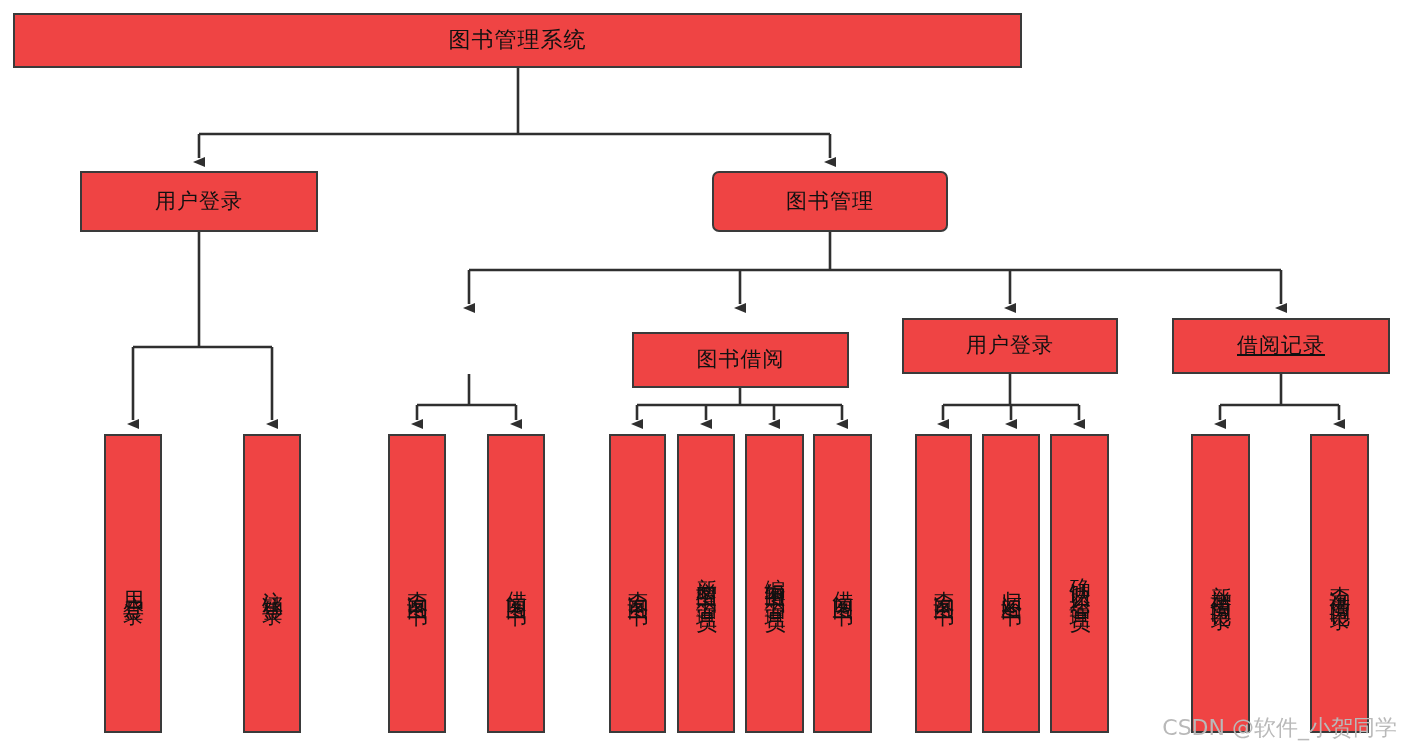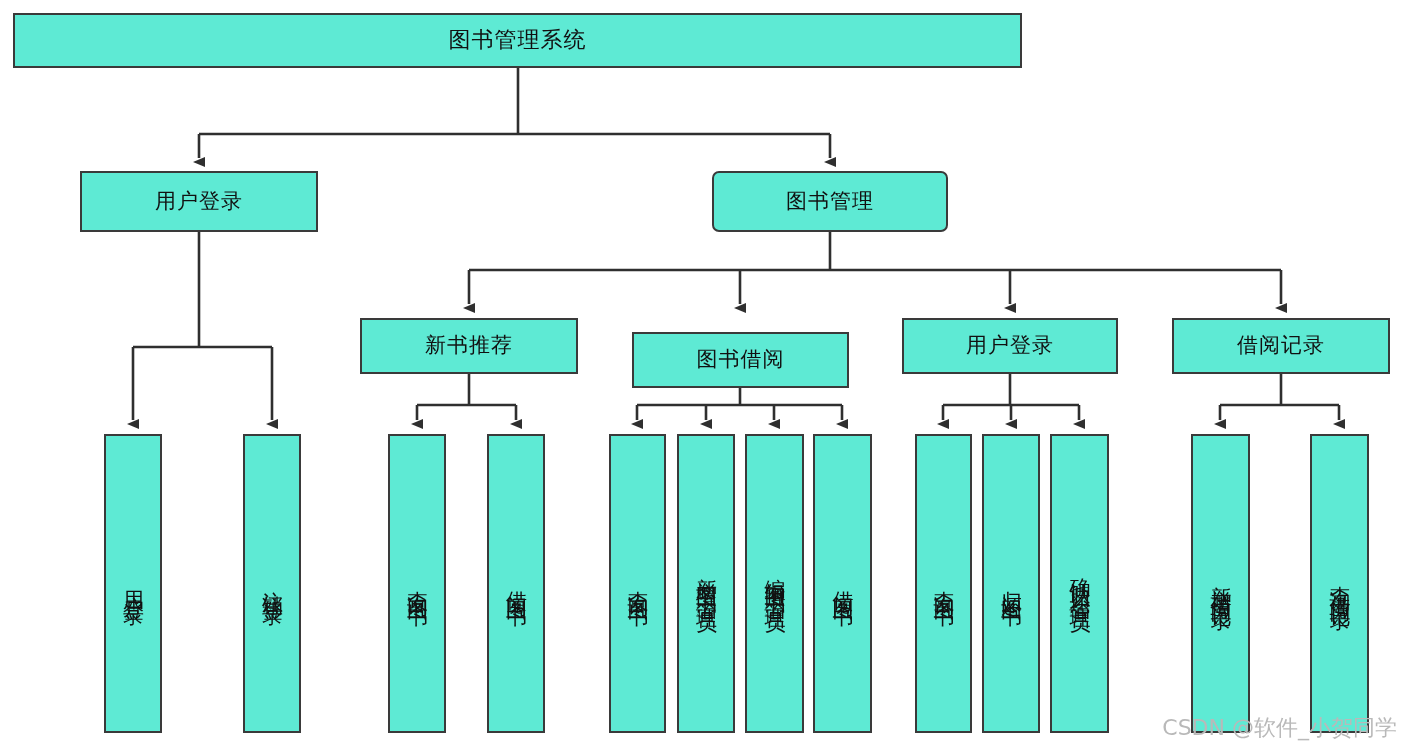--- a/index.html
+++ b/index.html
@@ -21,21 +21,21 @@
     position: absolute;
     left: 0;
     top: 0;
     width: 1405px;
     height: 747px;
     pointer-events: none;
   }
   .node {
     position: absolute;
     box-sizing: border-box;
-    background: #5eead4;
+    background: #ef4444;
     border: 2px solid #3a3a3a;
     display: flex;
     align-items: center;
     justify-content: center;
     color: #111111;
   }
   .node.horizontal {
     font-size: 21px;
     letter-spacing: 1px;
     line-height: 1.1;
@@ -124,27 +124,26 @@
       <path d="M1339,405 L1339,420" marker-end="url(#arrow)"></path>
     </g>
   </svg>
 
   <div class="node horizontal" id="root-node" style="left:13px; top:13px; width:1009px; height:55px;">图书管理系统</div>
 
   <div class="node horizontal" style="left:80px; top:171px; width:238px; height:61px;">用户登录</div>
 
   <div class="node horizontal" style="left:712px; top:171px; width:236px; height:61px;border-radius:7px;">图书管理</div>
 
-  <div class="node horizontal" style="left:360px; top:318px; width:218px; height:56px;">新书推荐</div>
 
   <div class="node horizontal" style="left:632px; top:332px; width:217px; height:56px;">图书借阅</div>
 
   <div class="node horizontal" style="left:902px; top:318px; width:216px; height:56px;">用户登录</div>
 
-  <div class="node horizontal" style="left:1172px; top:318px; width:218px; height:56px;">借阅记录</div>
+  <div class="node horizontal" style="left:1172px; top:318px; width:218px; height:56px;text-decoration:underline;">借阅记录</div>
 
   <div class="node vertical" style="left:104px; top:434px; width:58px; height:299px;">
       <span>用户登录</span>
     </div>
 
   <div class="node vertical" style="left:243px; top:434px; width:58px; height:299px;">
       <span>注销登录</span>
     </div>
 
   <div class="node vertical" style="left:388px; top:434px; width:58px; height:299px;">

